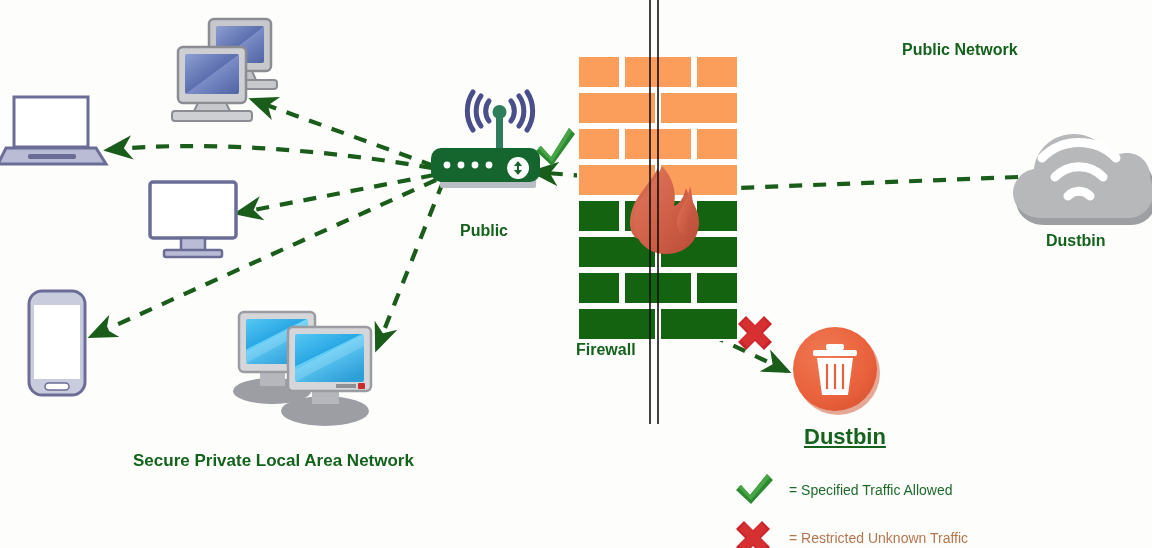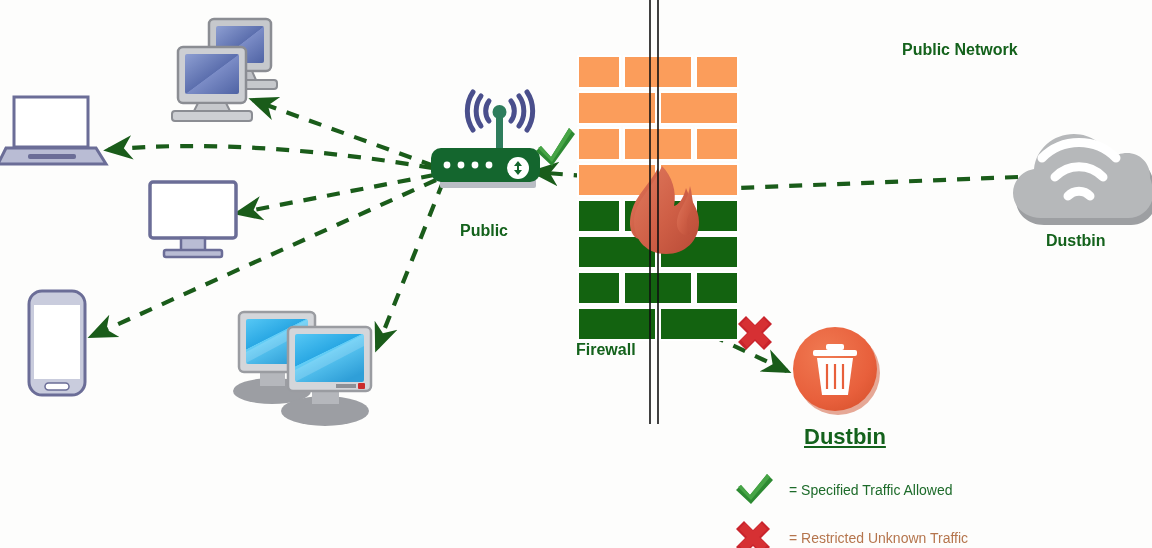--- a/index.html
+++ b/index.html
@@ -308,18 +308,19 @@
   <div class="lbl lbl-green" style="left:902px; top:41px; font-size:16px;">Public Network</div>
 
   <div class="lbl lbl-green" style="left:1046px; top:232px; font-size:16px;">Dustbin</div>
 
   <div class="lbl lbl-green" style="left:460px; top:222px; font-size:16px;">Public</div>
 
   <div class="lbl lbl-green" style="left:576px; top:341px; font-size:16px;">Firewall</div>
 
   <div class="lbl lbl-green" style="left:804px; top:424px; font-size:22px;text-decoration:underline;">Dustbin</div>
 
+  <div class="lbl lbl-green" style="left:133px; top:451px; font-size:17px;">Secure Private Local Area Network</div>
 
   <div class="legend-text legend-restricted" style="left:789px; top:530px;">= Restricted Unknown Traffic</div>
 
   <div class="legend-text legend-allowed" style="left:789px; top:482px;">= Specified Traffic Allowed</div>
 
 </div>
 
 </body></html>

